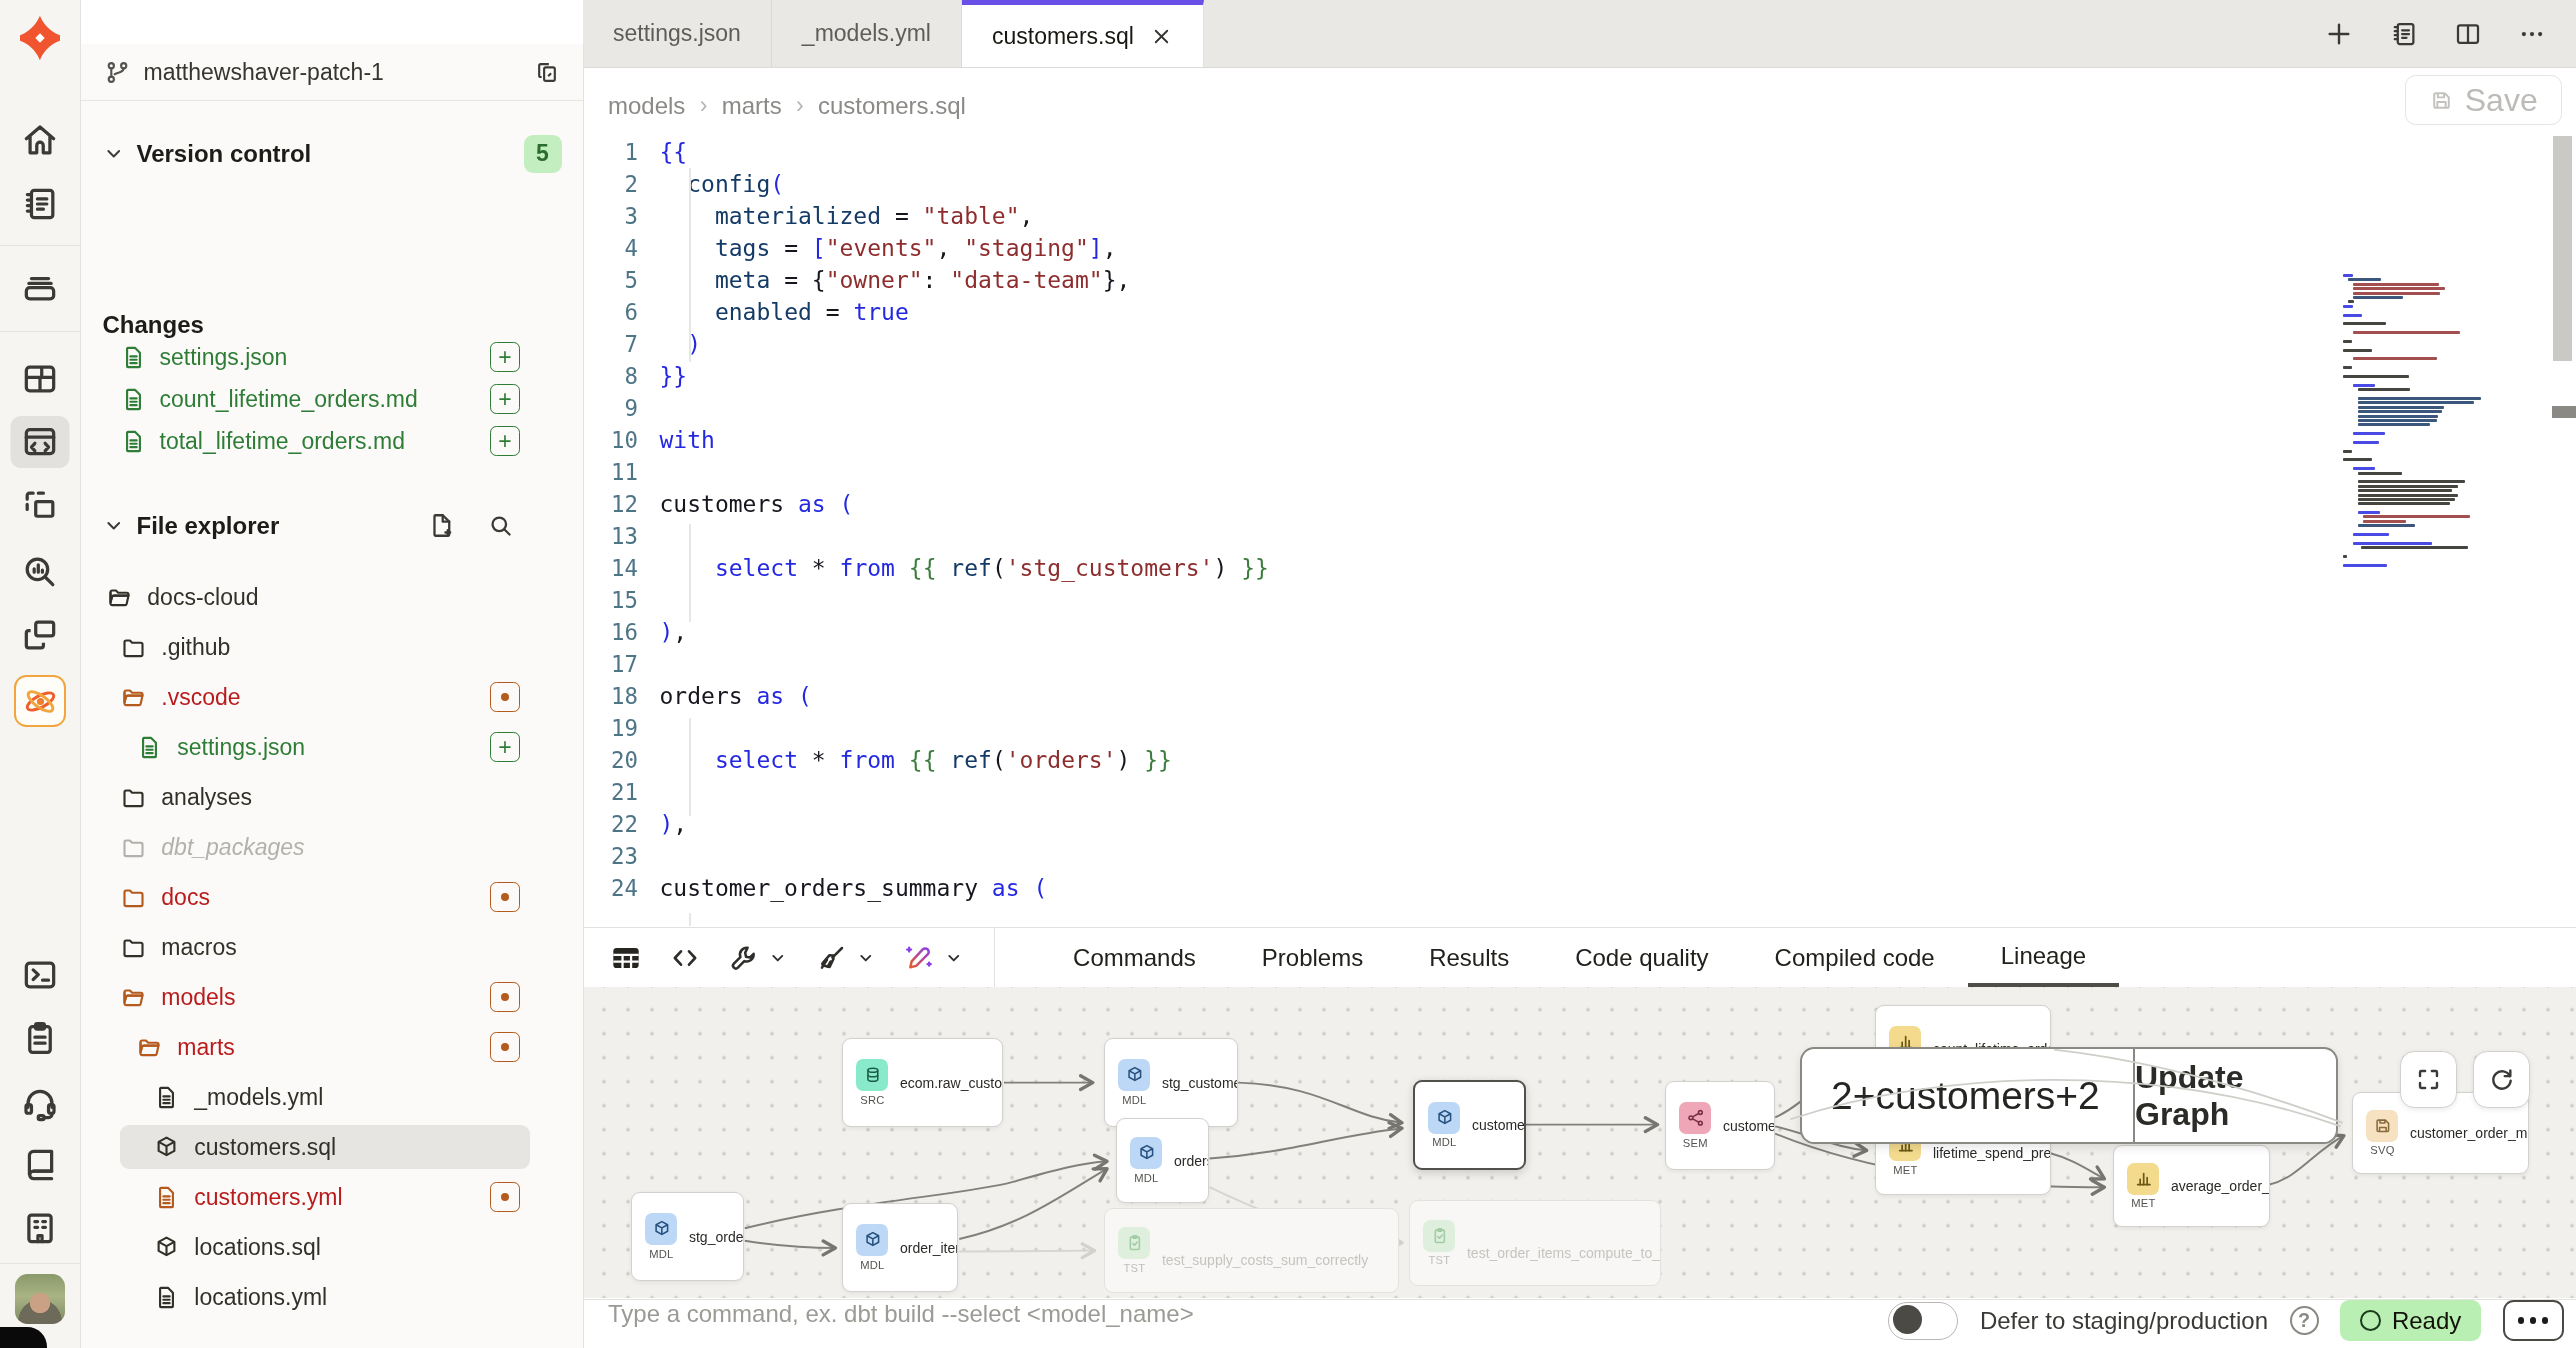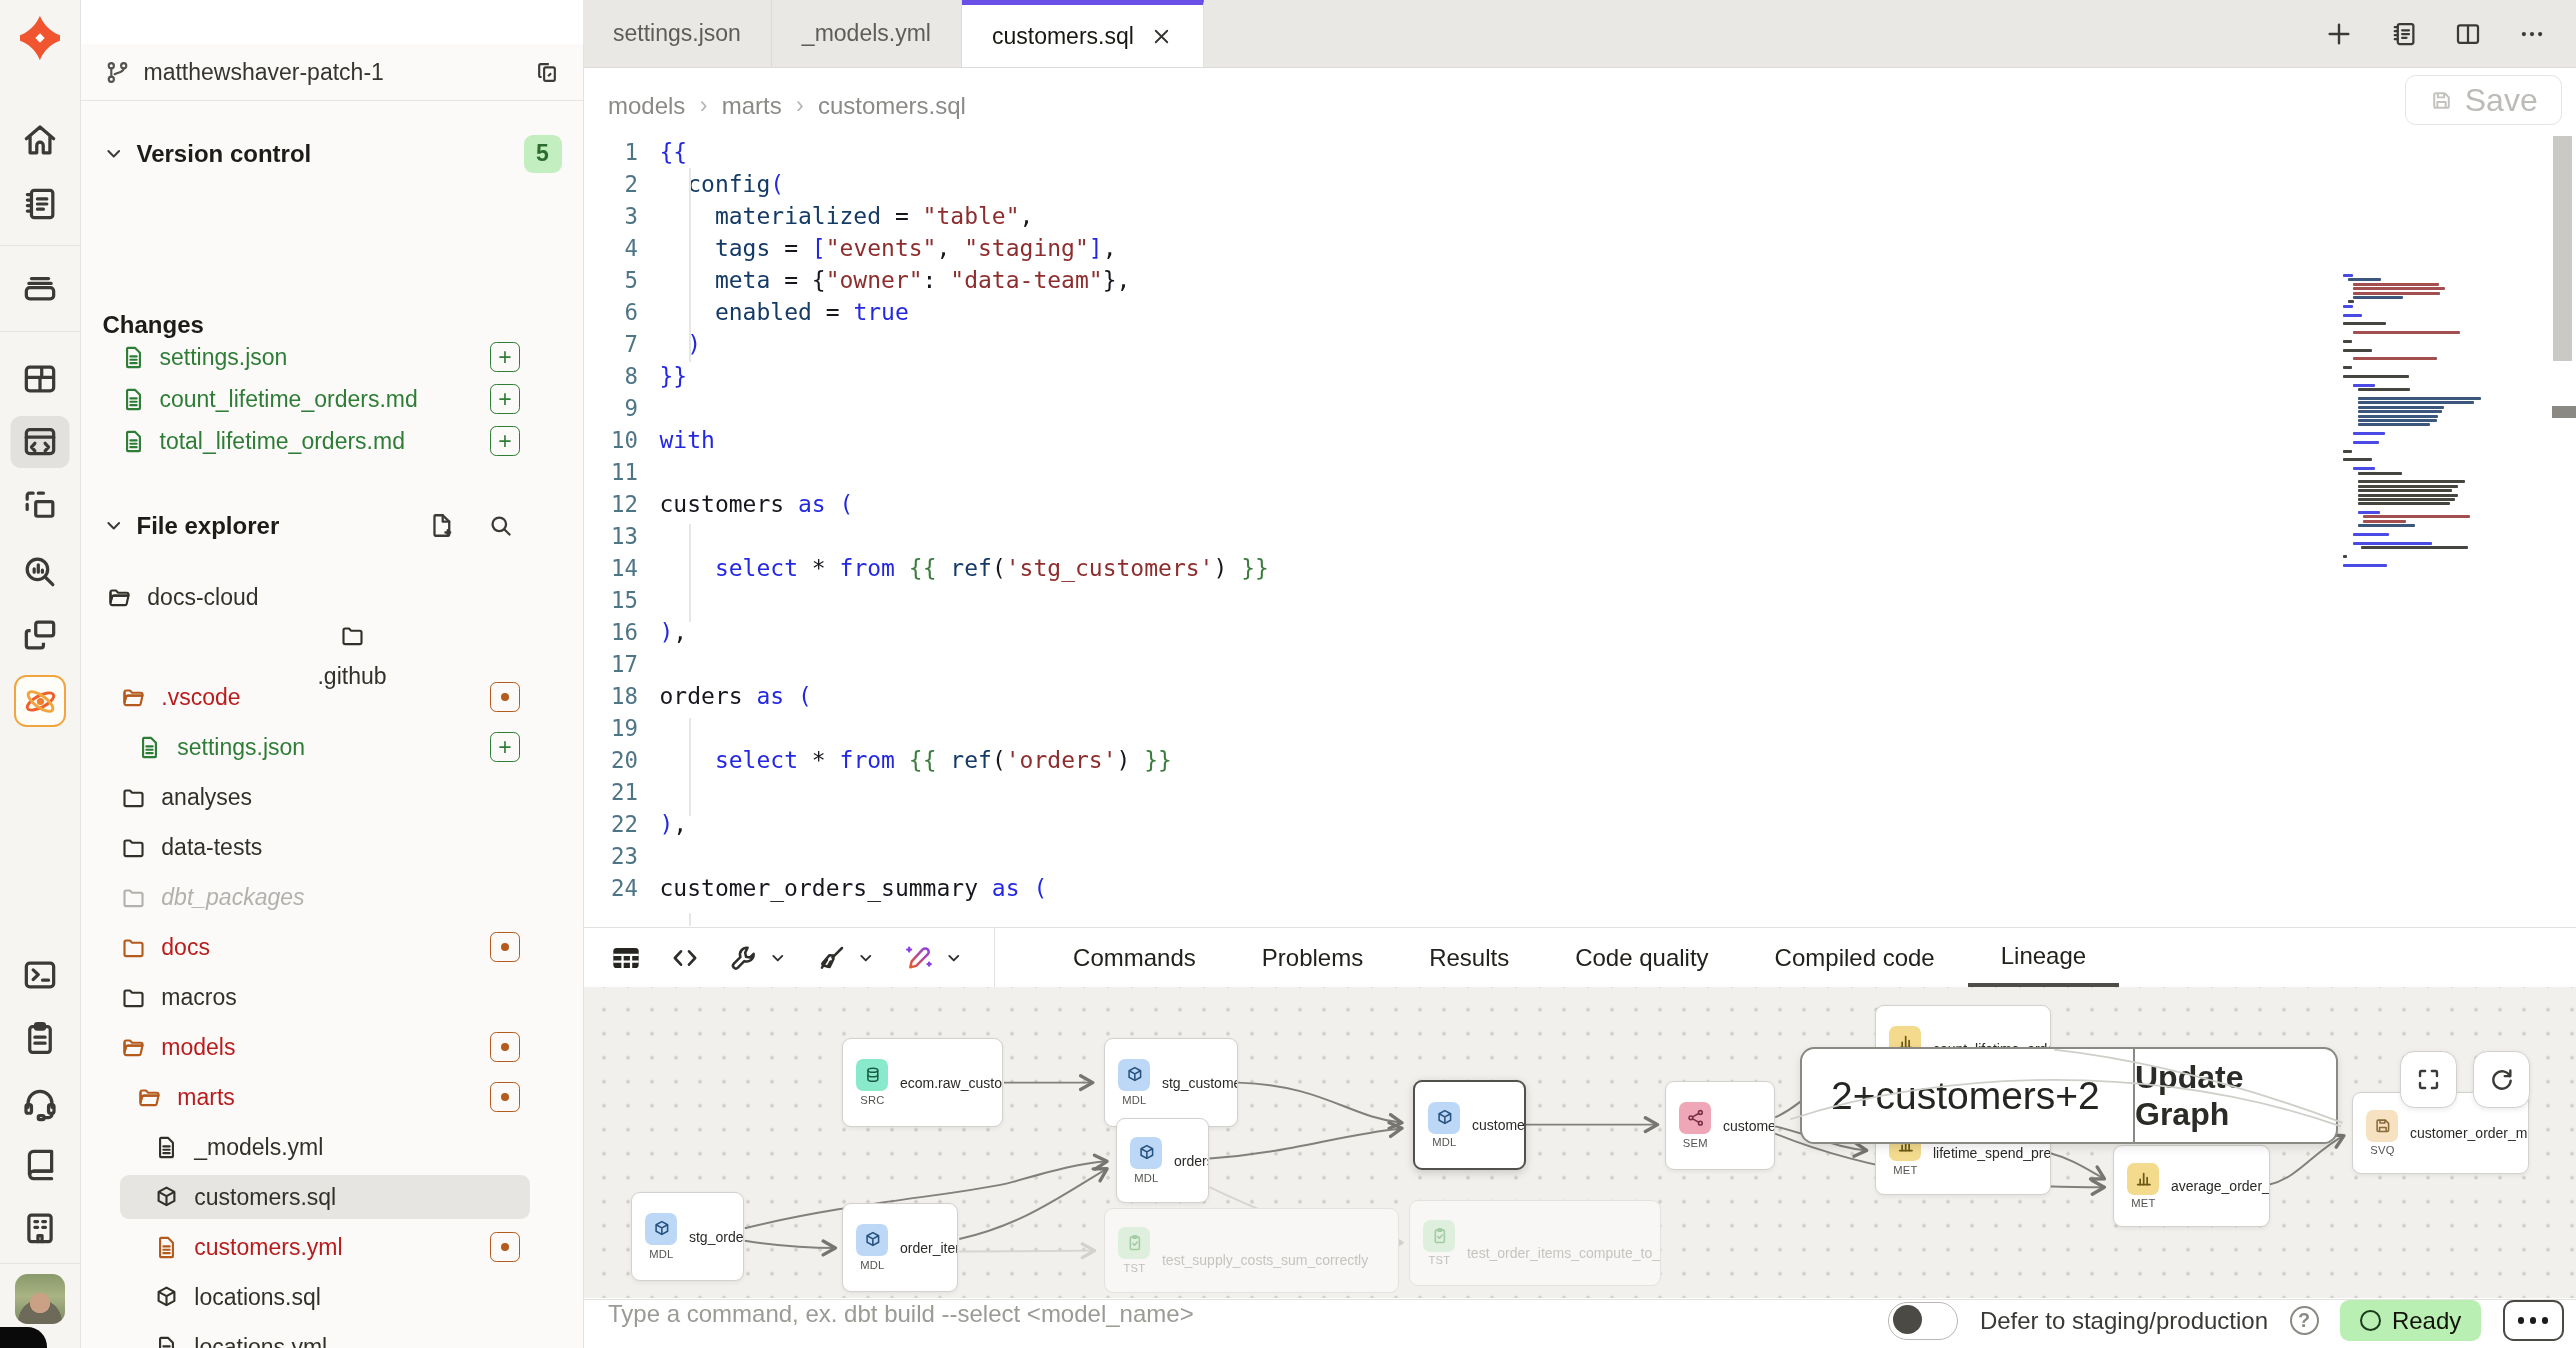--- a/index.html
+++ b/index.html
@@ -354,21 +354,21 @@
   <div id="tree" class="abs" style="left:0;top:528px;width:503px">
       <div class="tree-row c-default" style="padding-left: 25px;">
         <span>
           <svg width="27" height="27" viewBox="0 0 24 24" fill="none" stroke="#323129" stroke-width="1.9" stroke-linejoin="round">
             <path d="M4 7.3c0-.8.7-1.5 1.5-1.5h3.3l2 2h7.7c.8 0 1.5.7 1.5 1.5v1H7.1a2 2 0 0 0-1.9 1.4L4 16.5z"></path>
             <path d="M4 16.5V7.3M4 16.5l1.2-4.8A2 2 0 0 1 7.1 10.3H20l-1.6 7.3a1.5 1.5 0 0 1-1.5 1.2H5.5A1.5 1.5 0 0 1 4 17.3z"></path>
           </svg>
         </span>
     <span>docs-cloud</span>
       </div>
-      <div class="tree-row c-default" style="padding-left: 39px; flex-direction: column;">
+      <div class="tree-row c-default" style="padding-left: 39px;">
         <span>
           <svg width="27" height="27" viewBox="0 0 24 24" fill="none" stroke="#323129" stroke-width="1.9" stroke-linejoin="round">
             <path d="M4 7.3c0-.8.7-1.5 1.5-1.5h3.3l2 2h7.7c.8 0 1.5.7 1.5 1.5v8.9c0 .8-.7 1.5-1.5 1.5h-13A1.5 1.5 0 0 1 4 18.2z"></path>
           </svg>
         </span>
     <span>.github</span>
       </div>
       <div class="tree-row c-modified" style="padding-left: 39px;">
         <span>
           <svg width="27" height="27" viewBox="0 0 24 24" fill="none" stroke="#b45a1c" stroke-width="1.9" stroke-linejoin="round">
@@ -391,28 +391,20 @@
     <span>settings.json</span>
         <span class="badge-sq badge-plus">+</span>
       </div>
       <div class="tree-row c-default" style="padding-left: 39px;">
         <span>
           <svg width="27" height="27" viewBox="0 0 24 24" fill="none" stroke="#323129" stroke-width="1.9" stroke-linejoin="round">
             <path d="M4 7.3c0-.8.7-1.5 1.5-1.5h3.3l2 2h7.7c.8 0 1.5.7 1.5 1.5v8.9c0 .8-.7 1.5-1.5 1.5h-13A1.5 1.5 0 0 1 4 18.2z"></path>
           </svg>
         </span>
     <span>analyses</span>
-      </div>
-      <div class="tree-row c-default" style="padding-left: 39px;">
-        <span>
-          <svg width="27" height="27" viewBox="0 0 24 24" fill="none" stroke="#323129" stroke-width="1.9" stroke-linejoin="round">
-            <path d="M4 7.3c0-.8.7-1.5 1.5-1.5h3.3l2 2h7.7c.8 0 1.5.7 1.5 1.5v8.9c0 .8-.7 1.5-1.5 1.5h-13A1.5 1.5 0 0 1 4 18.2z"></path>
-          </svg>
-        </span>
-    <span>data-tests</span>
       </div>
       <div class="tree-row c-dim" style="padding-left: 39px;">
         <span>
           <svg width="27" height="27" viewBox="0 0 24 24" fill="none" stroke="#b3b1ad" stroke-width="1.9" stroke-linejoin="round">
             <path d="M4 7.3c0-.8.7-1.5 1.5-1.5h3.3l2 2h7.7c.8 0 1.5.7 1.5 1.5v8.9c0 .8-.7 1.5-1.5 1.5h-13A1.5 1.5 0 0 1 4 18.2z"></path>
           </svg>
         </span>
     <span>dbt_packages</span>
       </div>
       <div class="tree-row c-modified" style="padding-left: 39px;">

